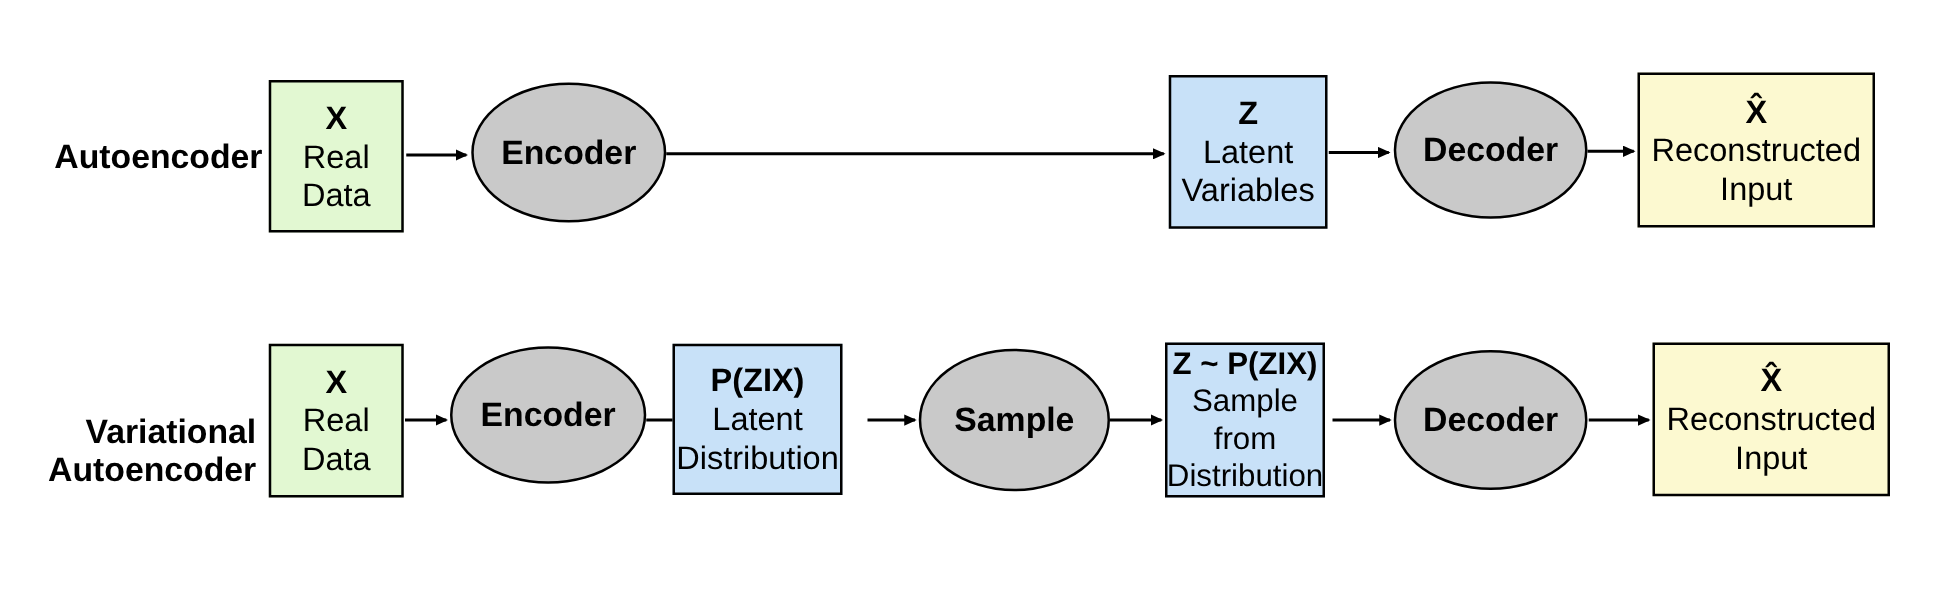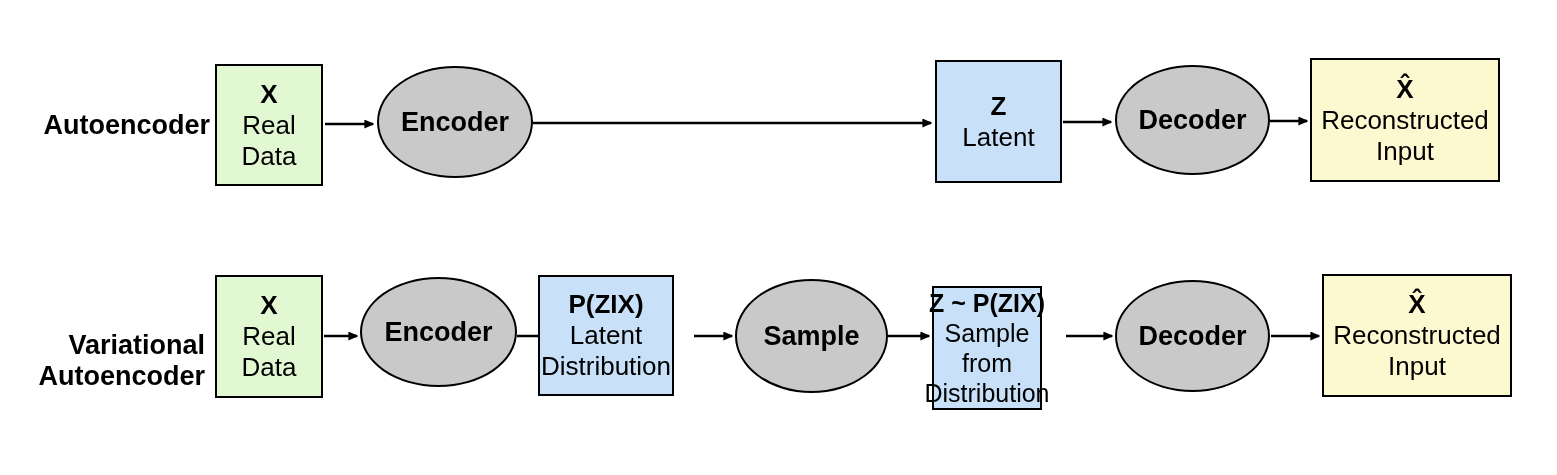--- a/index.html
+++ b/index.html
@@ -30,21 +30,21 @@
   .ae-latent{left:935px;top:60px;width:127px;height:123px;}
   .ae-decoder{left:1115px;top:65px;width:155px;height:110px;}
   .ae-output{left:1310px;top:58px;width:190px;height:124px;}
 
   
   .vae-label{left:10px;top:306px;width:195px;margin-top:24px;}
   .vae-input{left:215px;top:275px;width:108px;height:123px;}
   .vae-encoder{left:360px;top:277px;width:157px;height:110px;}
   .vae-latentdist{left:538px;top:275px;width:136px;height:121px;}
   .vae-sample{left:735px;top:279px;width:153px;height:114px;}
-  .vae-sampled{left:932px;top:274px;width:110px;height:124px;margin-top:12px;}
+  .vae-sampled{left:932px;top:274px;width:128px;height:124px;}
   .vae-decoder{left:1115px;top:280px;width:155px;height:112px;}
   .vae-output{left:1322px;top:274px;width:190px;height:123px;}
 </style>
 </head>
 <body>
 
 <div id="canvas">
 
   <svg id="arrows" viewBox="0 0 1557 475">
     <defs>
@@ -76,20 +76,21 @@
     <div class="node-line">Data</div>
   </div>
 
   <div class="node ellipse ae-encoder">
     <div class="ellipse-label">Encoder</div>
   </div>
 
   <div class="node box blue ae-latent">
     <div class="node-title">Z</div>
     <div class="node-line">Latent</div>
+    <div class="node-line">Variables</div>
   </div>
 
   <div class="node ellipse ae-decoder">
     <div class="ellipse-label">Decoder</div>
   </div>
 
   <div class="node box yellow ae-output">
     <div class="node-title">X̂</div>
     <div class="node-line">Reconstructed</div>
     <div class="node-line">Input</div>

